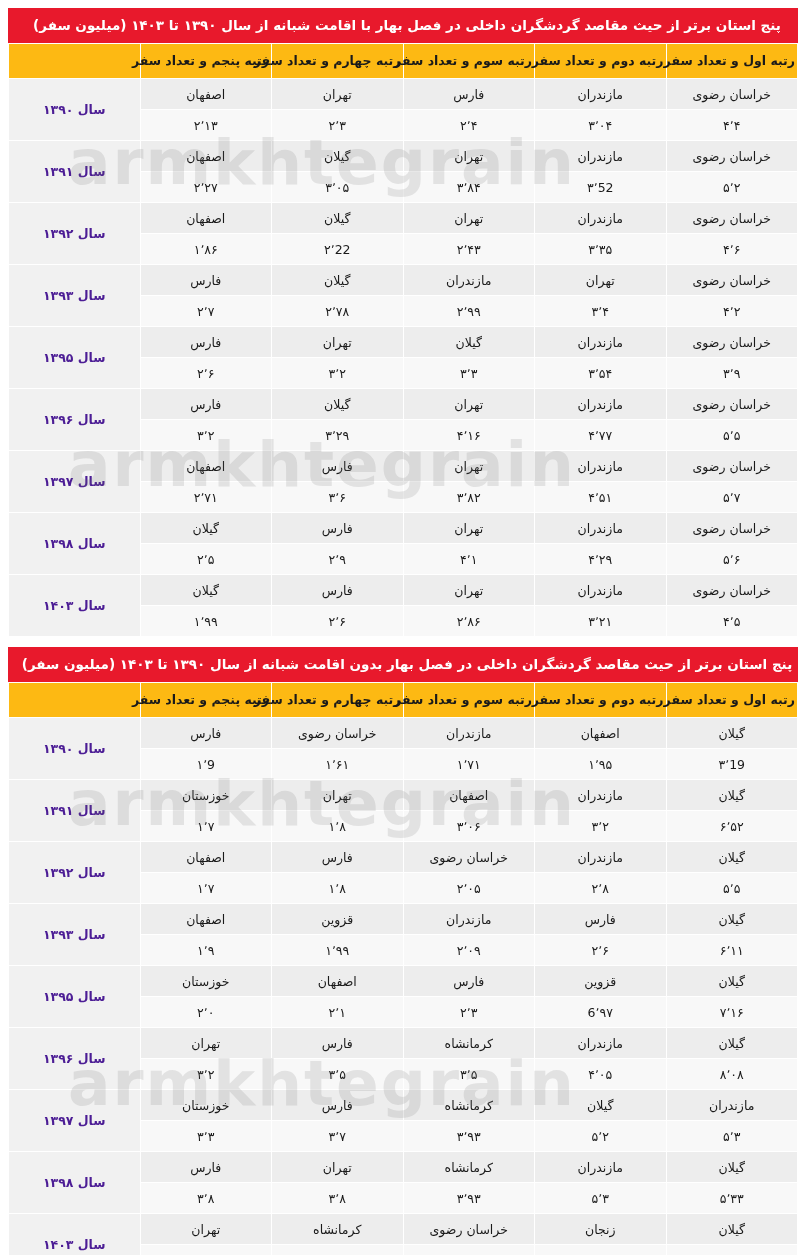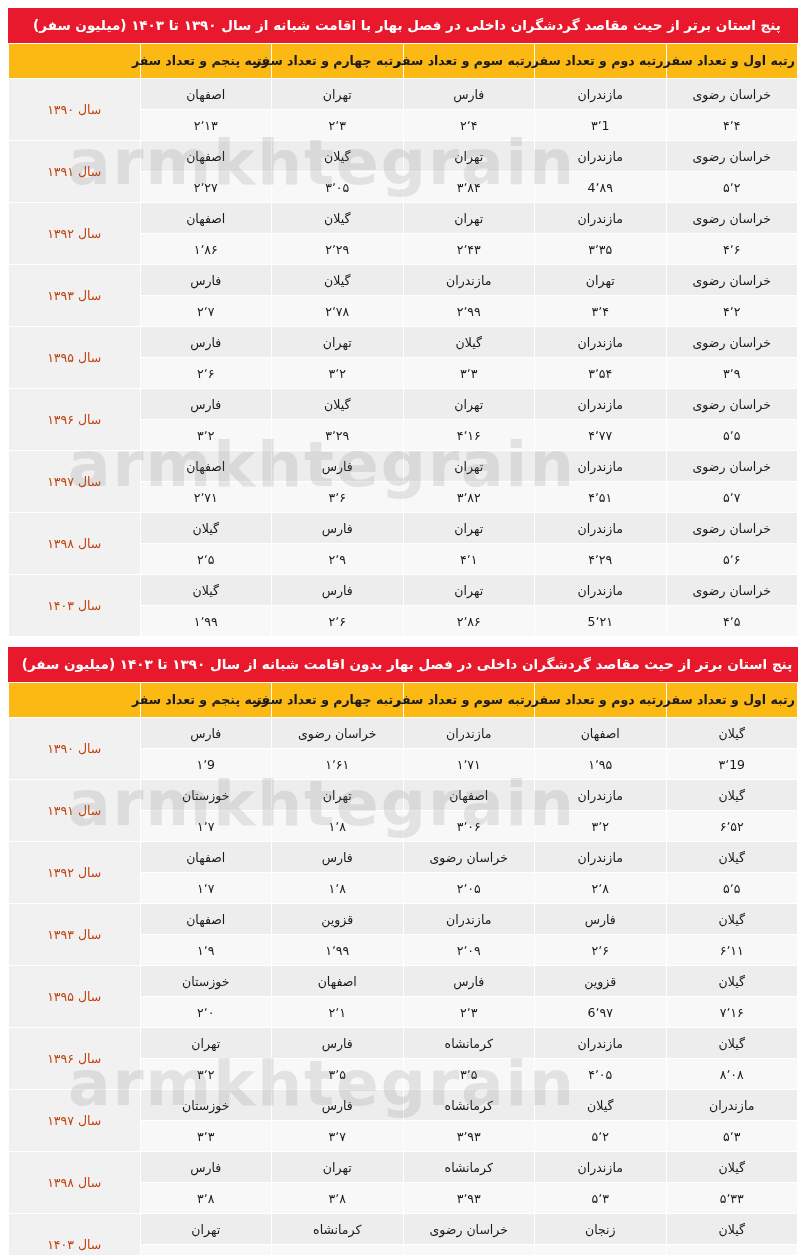--- a/index.html
+++ b/index.html
@@ -52,22 +52,22 @@
     height: 26px;
     padding: 5px 2px;
     line-height: 1.25;
   }
   .hdr th.corner {
     background: #fdb913;
   }
   td.yearcell {
     background: #f1f1f1;
     font-size: 13px;
-    font-weight: normal;
-    color: #c2410c;
+    font-weight: bold;
+    color: #4c1d95;
     width: 96px;
     border-left: 1px solid #cfcfcf;
     border-right: none;
     border-top: 1px solid #ffffff;
     border-bottom: 1px solid #ffffff;
     margin-top: 37px;
   }
   td.prov {
     background: #ededed;
     color: #1a1a1a;
@@ -131,55 +131,55 @@
       <tr>
         <td class="prov">خراسان رضوی</td>
         <td class="prov">مازندران</td>
         <td class="prov">فارس</td>
         <td class="prov">تهران</td>
         <td class="prov">اصفهان</td>
         <td class="yearcell" rowspan="2">سال ۱۳۹۰</td>
       </tr>
       <tr class="rowsep">
         <td class="num">۴٬۴</td>
-        <td class="num">۳٬1</td>
+        <td class="num">۳٬۰۴</td>
         <td class="num">۲٬۴</td>
         <td class="num">۲٬۳</td>
         <td class="num">۲٬۱۳</td>
       </tr>
 
       <tr>
         <td class="prov">خراسان رضوی</td>
         <td class="prov">مازندران</td>
         <td class="prov">تهران</td>
         <td class="prov">گیلان</td>
         <td class="prov">اصفهان</td>
         <td class="yearcell" rowspan="2">سال ۱۳۹۱</td>
       </tr>
       <tr class="rowsep">
         <td class="num">۵٬۲</td>
-        <td class="num">4٬۸۹</td>
+        <td class="num">۳٬52</td>
         <td class="num">۳٬۸۴</td>
         <td class="num">۳٬۰۵</td>
         <td class="num">۲٬۲۷</td>
       </tr>
 
       <tr>
         <td class="prov">خراسان رضوی</td>
         <td class="prov">مازندران</td>
         <td class="prov">تهران</td>
         <td class="prov">گیلان</td>
         <td class="prov">اصفهان</td>
         <td class="yearcell" rowspan="2">سال ۱۳۹۲</td>
       </tr>
       <tr class="rowsep">
         <td class="num">۴٬۶</td>
         <td class="num">۳٬۳۵</td>
         <td class="num">۲٬۴۳</td>
-        <td class="num">۲٬۲۹</td>
+        <td class="num">۲٬22</td>
         <td class="num">۱٬۸۶</td>
       </tr>
 
       <tr>
         <td class="prov">خراسان رضوی</td>
         <td class="prov">تهران</td>
         <td class="prov">مازندران</td>
         <td class="prov">گیلان</td>
         <td class="prov">فارس</td>
         <td class="yearcell" rowspan="2">سال ۱۳۹۳</td>
@@ -259,21 +259,21 @@
       <tr>
         <td class="prov">خراسان رضوی</td>
         <td class="prov">مازندران</td>
         <td class="prov">تهران</td>
         <td class="prov">فارس</td>
         <td class="prov">گیلان</td>
         <td class="yearcell" rowspan="2">سال ۱۴۰۳</td>
       </tr>
       <tr class="rowsep">
         <td class="num">۴٬۵</td>
-        <td class="num">5٬۲۱</td>
+        <td class="num">۳٬۲۱</td>
         <td class="num">۲٬۸۶</td>
         <td class="num">۲٬۶</td>
         <td class="num">۱٬۹۹</td>
       </tr>
     </tbody>
       </table>
   </div>
 
   <div class="table-block">
     <div class="watermark">

